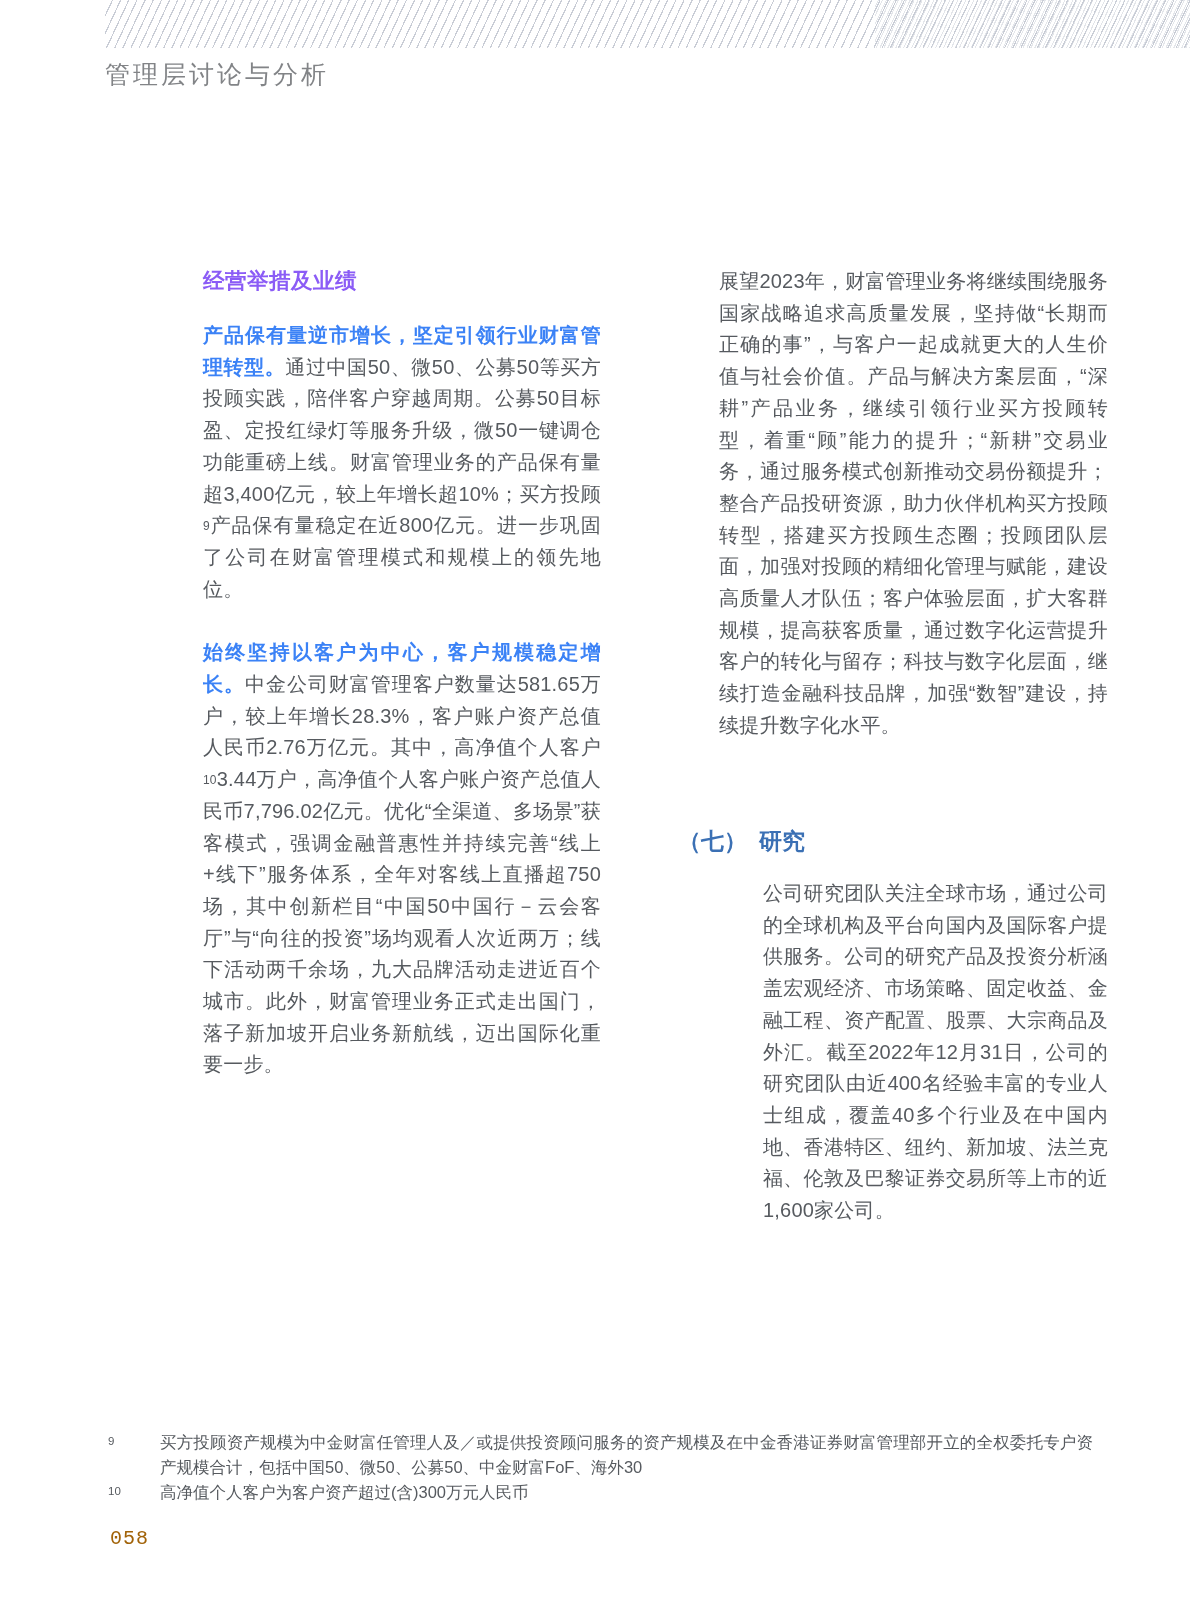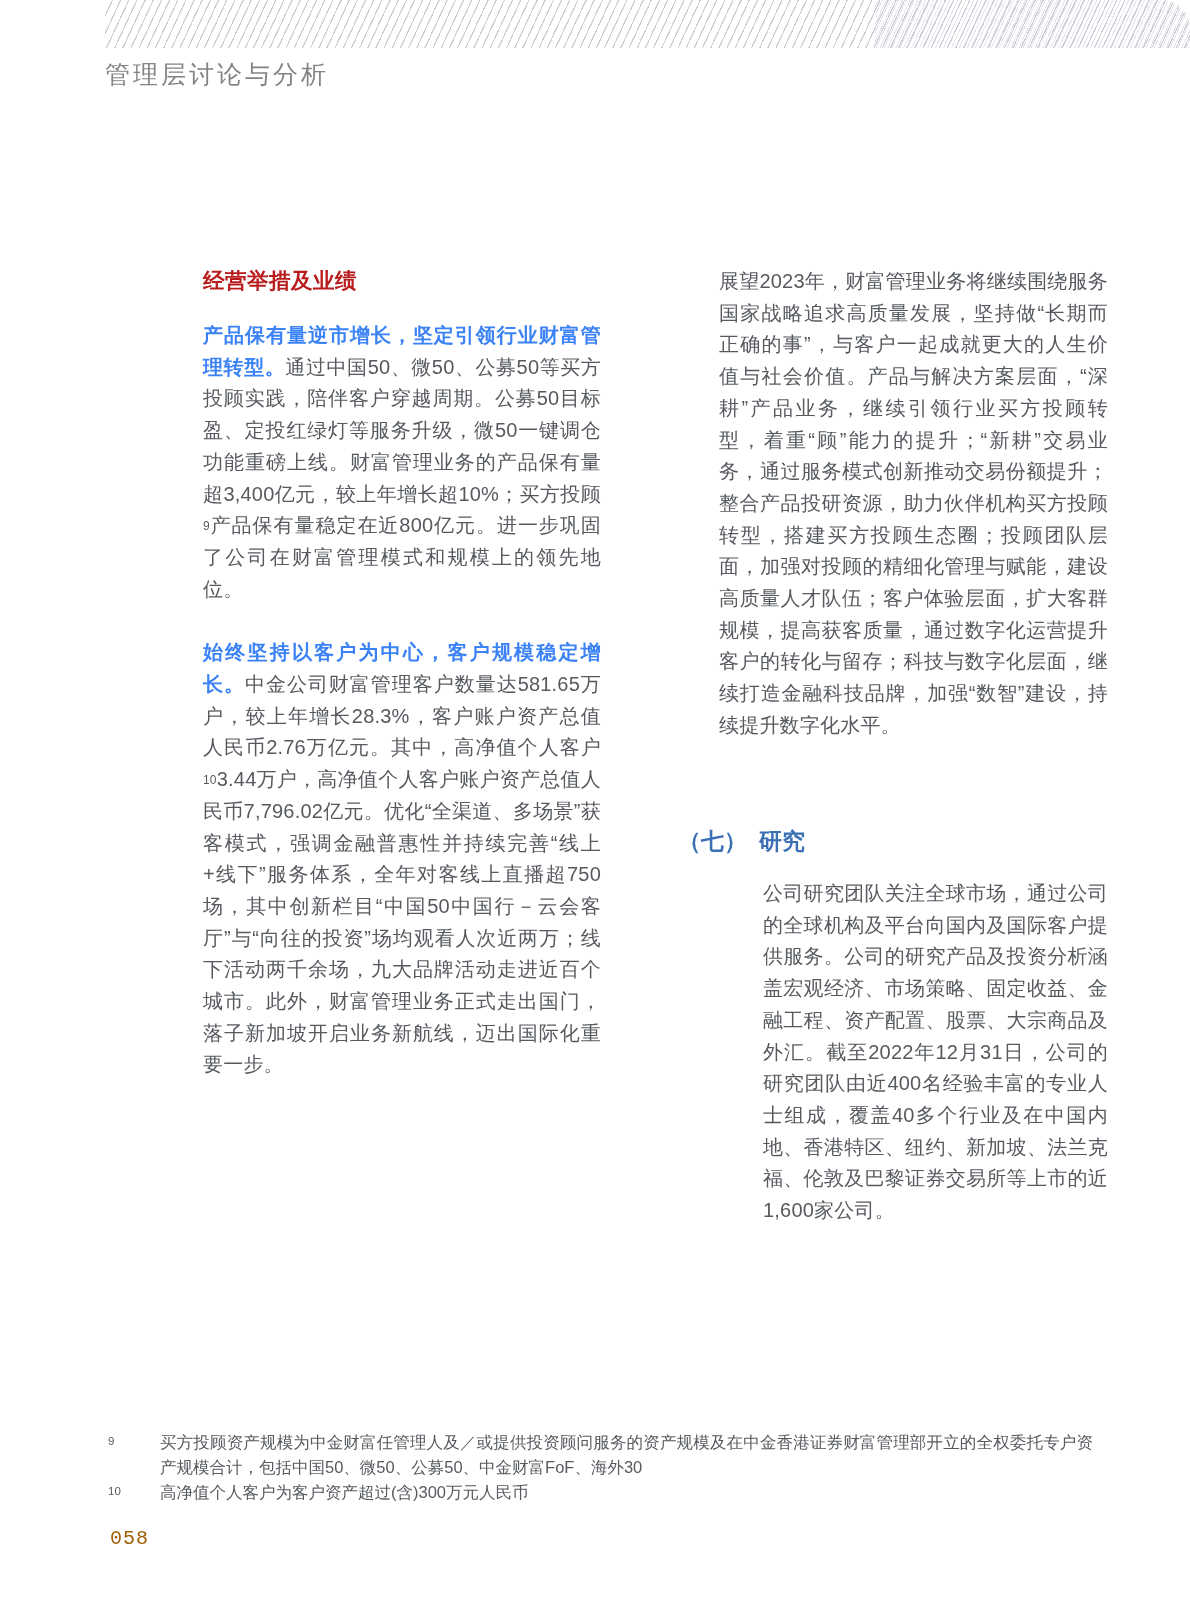--- a/index.html
+++ b/index.html
@@ -4,21 +4,20 @@
 <style>
   html, body { margin: 0; padding: 0; background: #ffffff; }
   .page {
     position: relative;
     width: 1190px;
     height: 1615px;
     background: #ffffff;
     overflow: hidden;
     font-family: "Liberation Sans", sans-serif;
     color: #565a5f;
-    border-radius: 29px;
   }
 
   
   .hatch-band {
     position: absolute;
     left: 105px; right: 0; top: 0;
     height: 48px;
     background: repeating-linear-gradient(115deg, #ffffff 0px, #ffffff 6.2px, #c9cdd6 6.2px, #c9cdd6 7.4px);
   }
   .hatch-dense {
@@ -37,21 +36,21 @@
     color: #828487;
   }
 
   .col { position: absolute; top: 266px; }
   .col-left  { left: 203px; width: 398px; }
   .col-right { left: 719px; width: 389px; height: 1000px; }
 
   .col-heading {
     font-size: 21.5px;
     font-weight: 700;
-    color: #b91c1c;
+    color: #8b5cf6;
     line-height: 30px;
     margin: 0 0 24px 0;
     letter-spacing: .5px;
   }
 
   .body-para {
     font-size: 20px;
     line-height: 31.7px;
     text-align: justify;
     text-justify: inter-ideograph;

